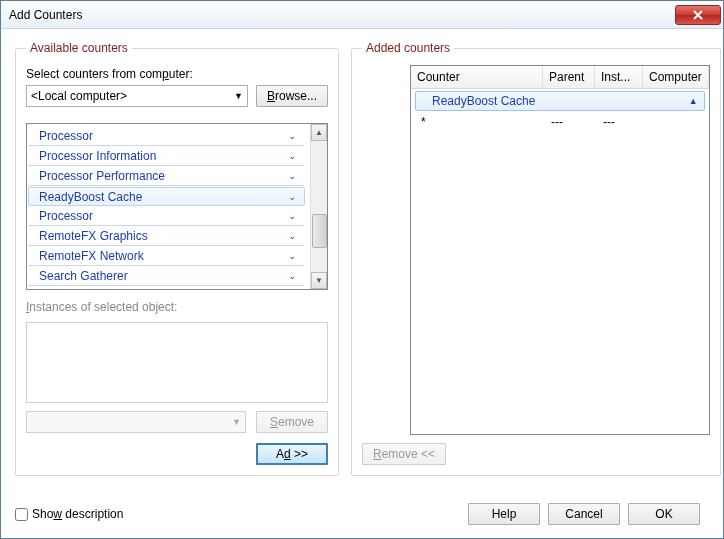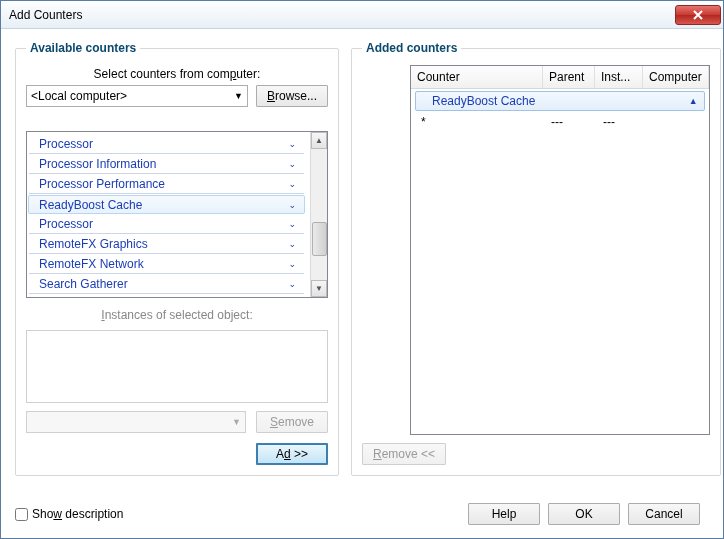--- a/index.html
+++ b/index.html
@@ -6,31 +6,31 @@
 body { margin: 0; background: #b8d4e8; padding: 0; }
 .window { width: 724px; height: 539px; background: #fff; border: 1px solid #5a7ca0; position: relative; }
 .titlebar { height: 28px; background: linear-gradient(#fdfeff, #e8f0f7); border-bottom: 1px solid #c8d4e0; display: flex; align-items: center; padding: 0 2px 0 8px; }
 .titlebar-text { flex: 1; color: #000; }
 .close-btn { width: 46px; height: 20px; background: linear-gradient(#e67470, #c83b33 48%, #b12820 52%, #d9554d); border: 1px solid #8a2a20; border-radius: 3px; display:flex; align-items:center; justify-content:center; color:#fff; font-weight:bold; font-size:11px; }
 .close-btn svg { width:12px; height:10px; }
 .body { padding: 12px 14px 14px 14px; display:flex; gap:12px; height: calc(100% - 28px - 48px); }
 fieldset { border: 1px solid #d8d8d8; border-radius: 2px; margin:0; padding: 8px 10px 10px 10px; }
 fieldset.left { width: 350px; display:flex; flex-direction:column; }
 fieldset.right { flex:1; display:flex; flex-direction:column; }
-legend { color:#0c4a6e; padding: 0 4px; font-weight: bold; }
-.label { margin: 4px 0 4px 0; text-align: center; }
+legend { color:#7f1d1d; padding: 0 4px; }
+.label { margin: 4px 0 4px 0; }
 .underline { text-decoration: underline; }
 .disabled { color:#888; }
 .row { display:flex; gap:8px; align-items:center; }
 .computer-wrap { flex:1; height:22px; border:1px solid #abadb3; background:#fff; padding: 2px 4px; display:flex; align-items:center; justify-content:space-between; }
 .dd-arrow { font-size:9px; }
 button.std { height:22px; min-width:72px; border:1px solid #acacac; border-radius:1px; background:linear-gradient(#f7f7f7,#e8e8e8); padding: 0 10px; cursor:default; }
 button.std:disabled, button.disabled { color:#9a9a9a; background:linear-gradient(#f8f8f8,#f0f0f0); border-color:#cfcfcf; }
 button.focus { border:2px solid #3c7fb1; background:linear-gradient(#eaf6fd,#c4e5f6); padding:0 9px; }
-.listbox { margin-top:24px; height:170px; border:1px solid #828790; background:#fff; display:flex; }
+.listbox { margin-top:16px; height:170px; border:1px solid #828790; background:#fff; display:flex; }
 .list-inner { flex:1; overflow:hidden; padding: 2px 0; }
 .counter-item { display:flex; align-items:center; justify-content:space-between; padding: 1px 8px 1px 10px; color:#1a3db5; border-bottom:1px solid #cad5ea; margin: 1px 6px 1px 2px; height:19px; }
 .counter-item.hover { background:linear-gradient(#f6fafe,#e8f2fb); border:1px solid #b8d6f0; border-radius:2px; margin:0 5px 0 1px; }
 .counter-item .chev { font-size:9px; color:#1a3db5; }
 .scrollbar { width:17px; background:#f0f0f0; border-left:1px solid #dcdcdc; position:relative; }
 .sb-btn { height:17px; background:linear-gradient(#f6f6f6,#e3e3e3); border:1px solid #bcbcbc; display:flex; align-items:center; justify-content:center; font-size:8px; color:#555;}
 .sb-thumb { position:absolute; width:15px; left:1px; height:34px; top:90px; background:linear-gradient(90deg,#eaeaea,#d0d0d0); border:1px solid #b0b0b0; border-radius:2px; }
 .instances-box { margin-top:4px; height:102px; border:1px solid #d0d0d0; background:#fff; }
 .search-row { margin-top:8px; display:flex; gap:10px; justify-content:flex-start; }
 .search-input { width:220px; height:22px; border:1px solid #d0d0d0; background:#f7f7f7; display:flex; align-items:center; justify-content:flex-end; padding-right:4px; }
@@ -174,16 +174,16 @@
 
   <div class="footer">
     <label class="chk-wrap">
       <input type="checkbox" style="">
       <span>
         <span>Sho</span><span class="underline">w</span><span> description</span>
       </span>
     </label>
     <div class="spacer"></div>
     <button class="std">Help</button>
+    <button class="std">Cancel</button>
     <button class="std">OK</button>
-    <button class="std">Cancel</button>
   </div>
 </div>
 
 </body></html>

